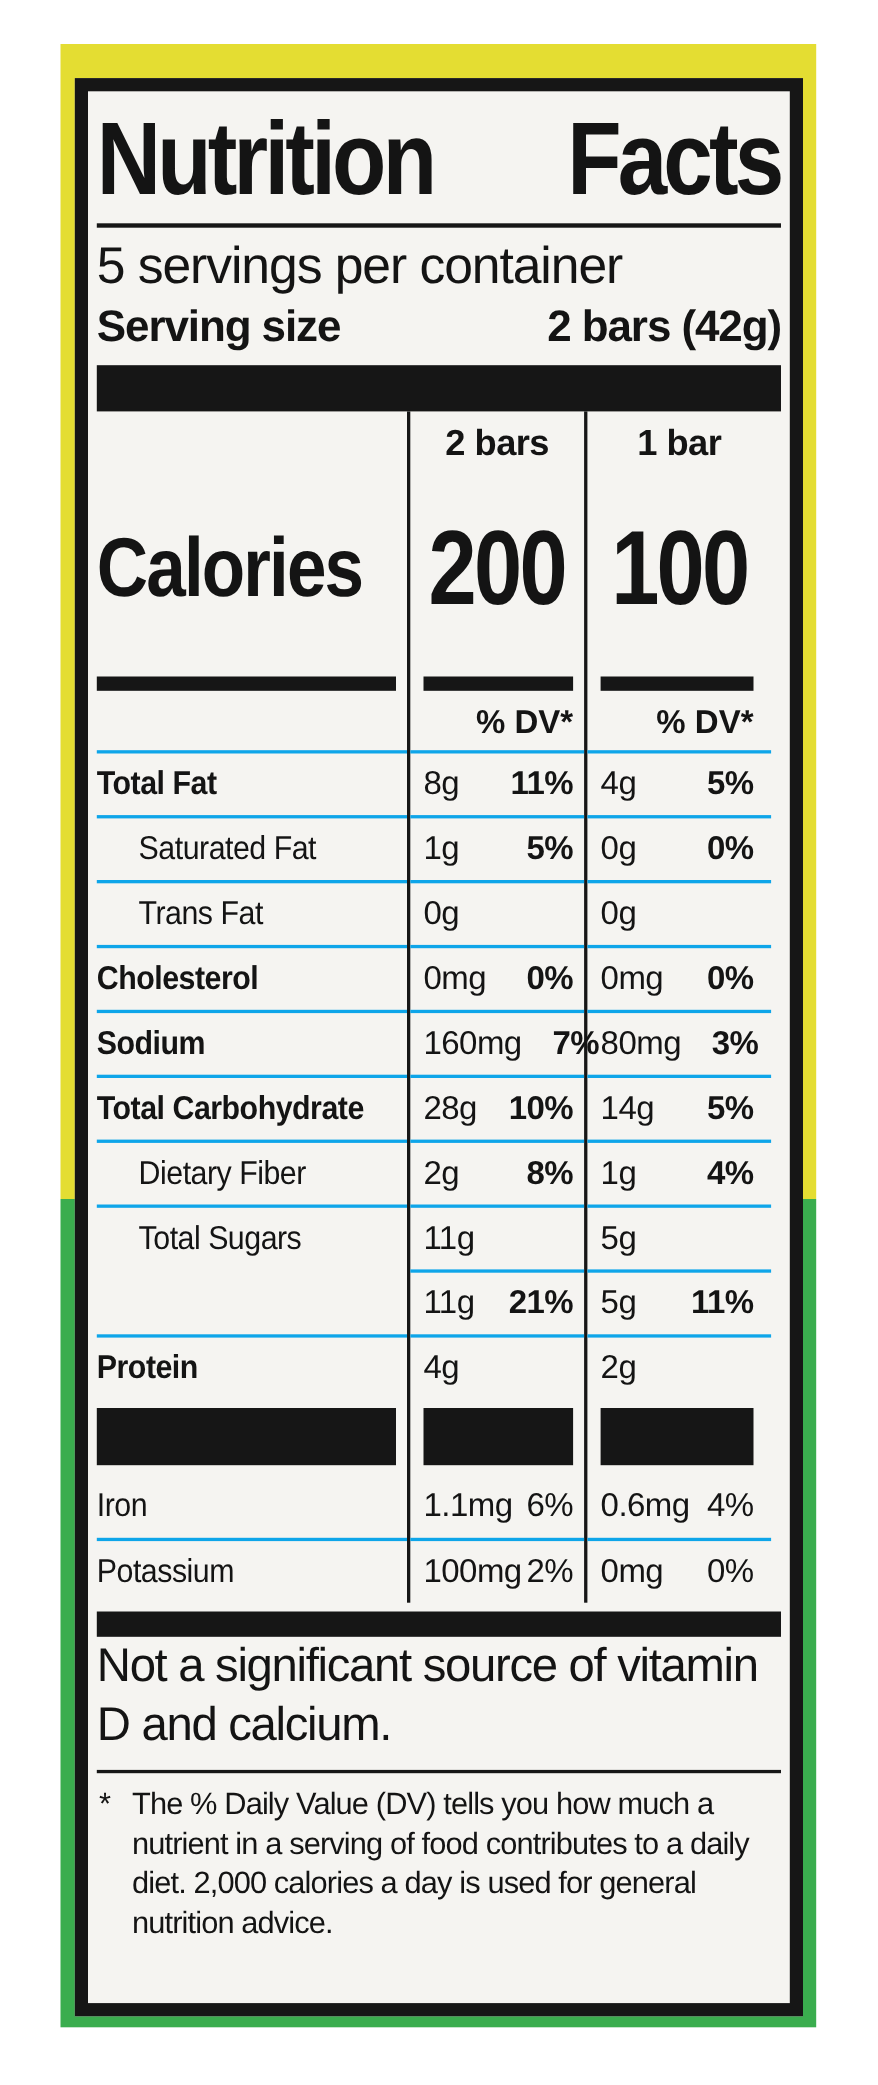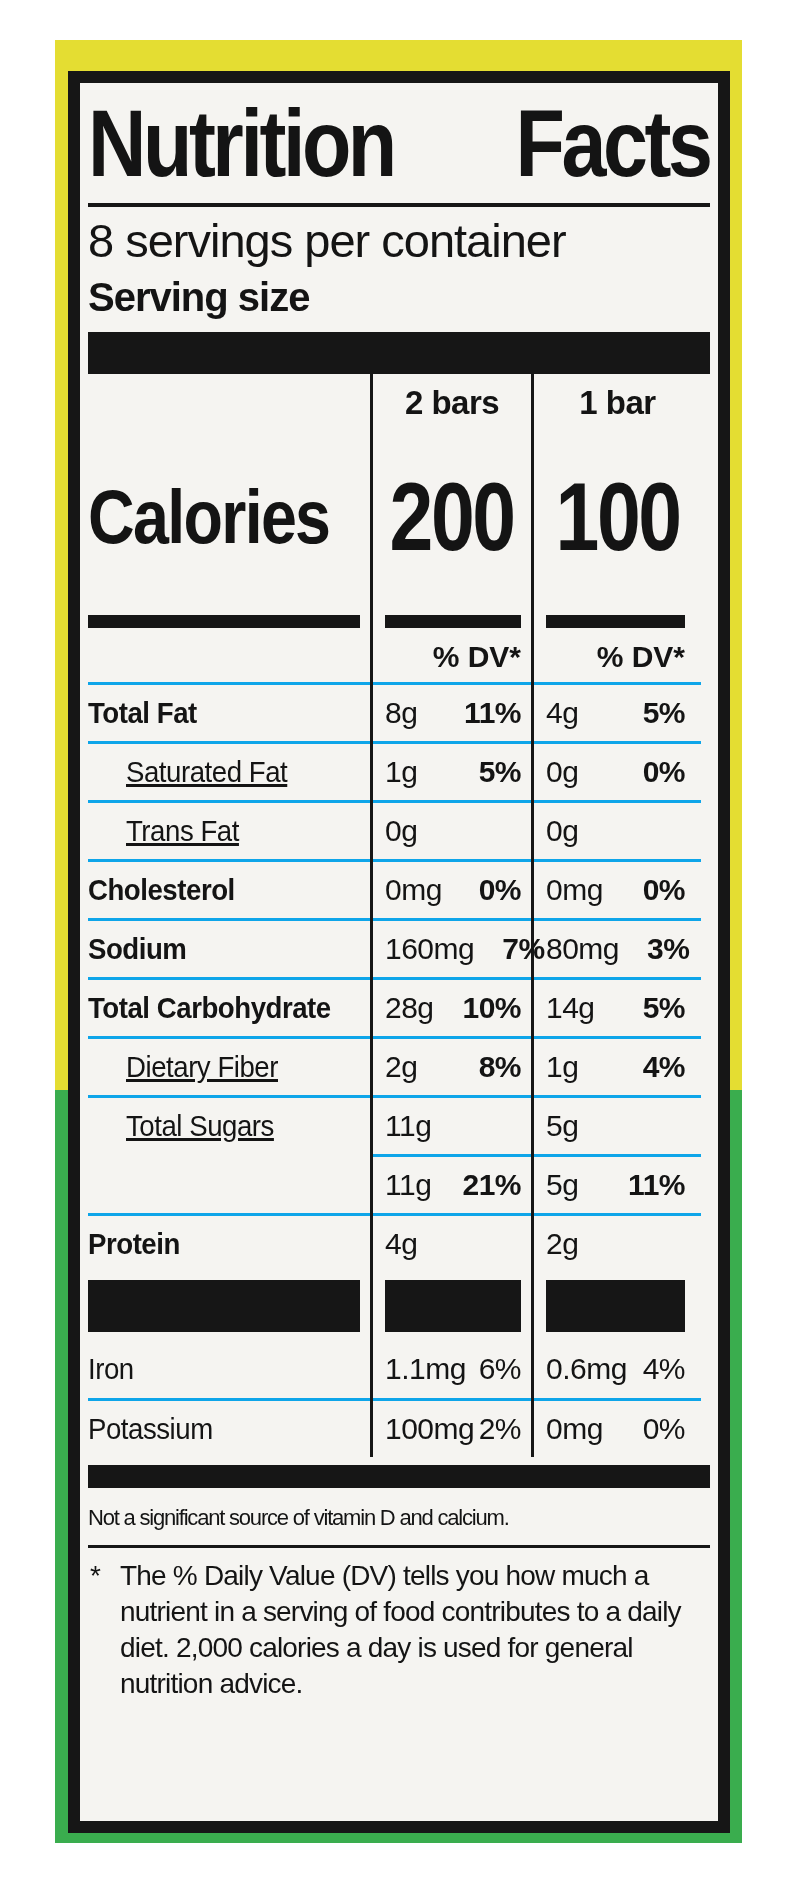--- a/index.html
+++ b/index.html
@@ -50,21 +50,21 @@
   .vr1 { grid-column: 2; grid-row: 1 / span 17; }
   .vr2 { grid-column: 4; grid-row: 1 / span 17; }
   .gc1 { grid-column: 1; }
   .gc3 { grid-column: 3; }
   .gc5 { grid-column: 5; text-align: center; }
   .cell { display: flex; align-items: center; min-width: 0; }
   .bt { border-top: 3px solid #0ea5e9; }
   .name { padding-right: 10px; font-size: 30px; letter-spacing: -0.5px; }
   .name .nm { display: inline-block; transform: scaleX(0.92); transform-origin: left center; white-space: nowrap; }
   .b { font-weight: 700; }
-  .ind1 { padding-left: 38px; text-decoration: underline; }
+  .ind1 { padding-left: 38px; }
   .ind2 { padding-left: 64px; }
   .bt-indent { position: relative; }
   .bt-indent::before { content: ""; position: absolute; top: 0; left: 50px; right: 0; border-top: 3px solid #161616; }
   .val { justify-content: space-between; padding: 0 10px 0 12px; font-size: 30px; letter-spacing: -0.5px; }
   .gc5.val { padding-right: 16px; }
   .pctb { font-weight: 700; margin-left: 28px; }
   
   .colhead { justify-content: center; align-items: flex-end; font-weight: 700; font-size: 33px; padding-bottom: 4px; letter-spacing: -0.5px; }
   .cal-label { font-weight: 700; font-size: 76px; letter-spacing: -2px; }
   .cal-label .nm2 { display: inline-block; transform: scaleX(0.85); transform-origin: left center; }
@@ -75,44 +75,45 @@
   .midbar-cell.gc5 { padding-right: 16px; }
   .midbar { height: 13px; background: #161616; width: 100%; }
   .dv { justify-content: flex-end; font-weight: 700; font-size: 30px; padding-right: 10px; }
   .gc5.dv { padding-right: 16px; }
   .thick-cell { padding: 0 10px 0 12px; }
   .thick-cell.gc1 { padding-left: 0; padding-right: 10px; }
   .thick-cell.gc5 { padding-right: 16px; }
   .thickbar { height: 52px; background: #161616; width: 100%; }
   
   .final-bar { height: 23px; background: #161616; margin-top: 8px; }
-  .note { font-size: 22px; letter-spacing: -1.2px; line-height: 1.25; margin-top: 16px; }
+  .note { font-size: 43px; letter-spacing: -1.2px; line-height: 1.25; }
   .foot-rule { border-top: 3px solid #161616; margin-top: 14px; }
   .footnote {
     position: relative; padding-left: 32px; margin-top: 10px;
     font-size: 28px; letter-spacing: -0.8px; line-height: 1.28;
   }
   .footnote .star { position: absolute; left: 2px; top: 0; }
 </style>
 </head>
 <body>
 
 <div class="package">
   <div class="label">
 
     <div class="nf-title">
       <span class="w1">Nutrition</span>
       <span class="w2">Facts</span>
     </div>
     <div class="title-rule"></div>
 
-    <div class="servings">8 servings per container</div>
+    <div class="servings">5 servings per container</div>
 
     <div class="serving-size">
       <span>Serving size</span>
+      <span>2 bars (42g)</span>
     </div>
 
     <div class="big-bar"></div>
 
     <div class="nf-grid">
       <div class="vrule vr1"></div>
       <div class="vrule vr2"></div>
 
       <div class="cell gc1"></div>
       <div class="cell gc3 colhead">2 bars</div>

